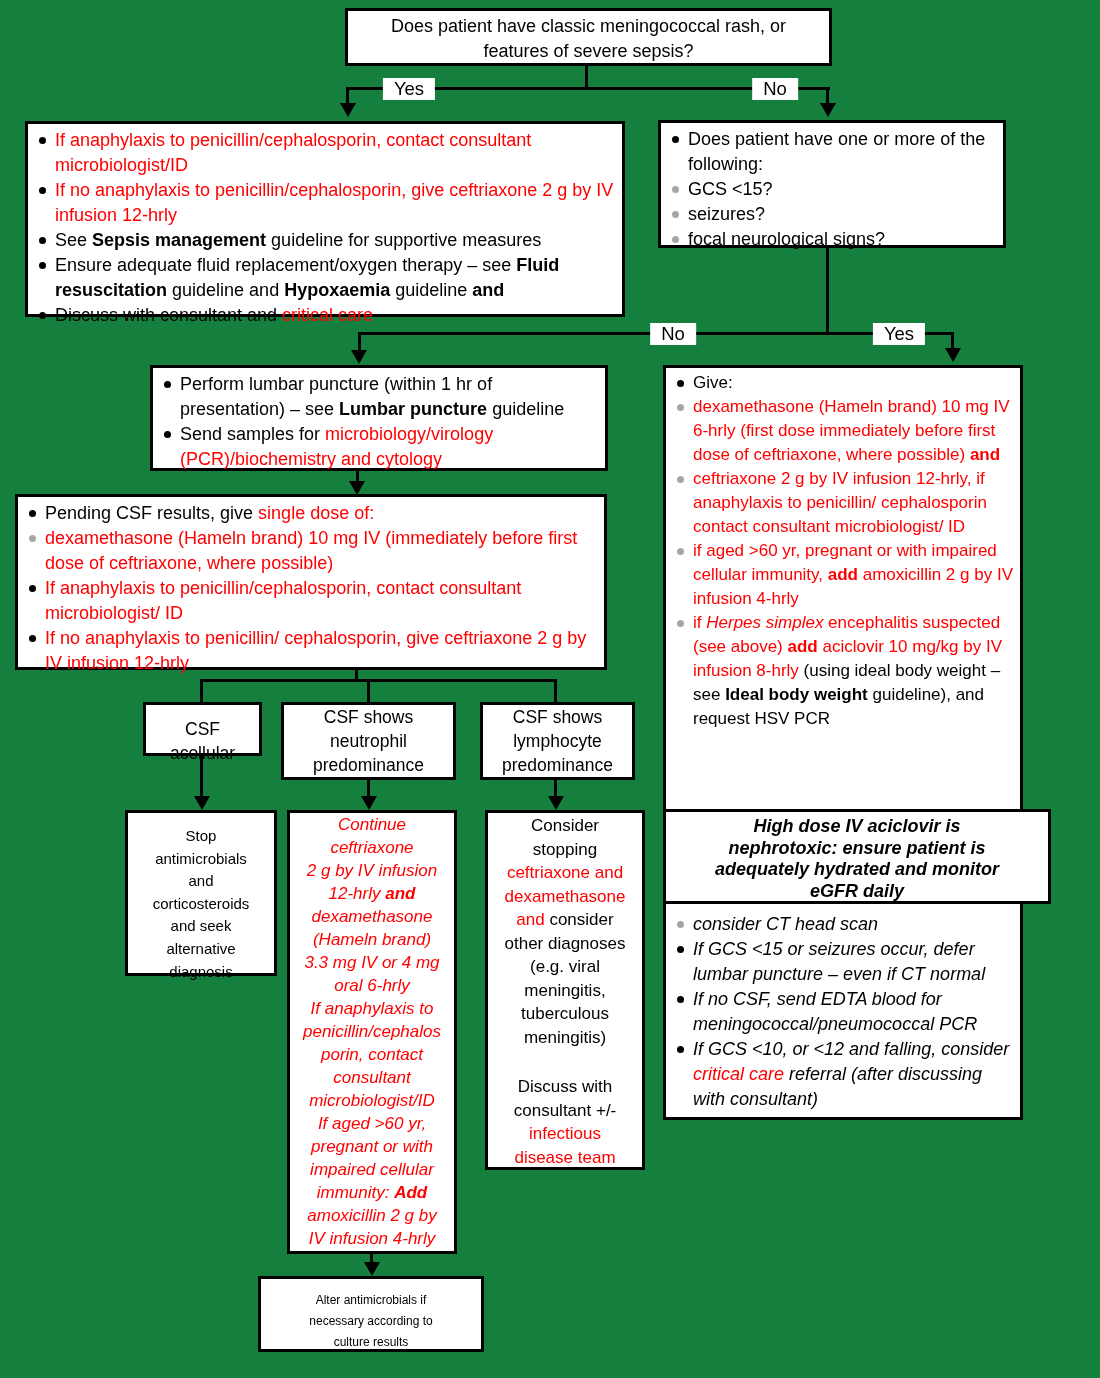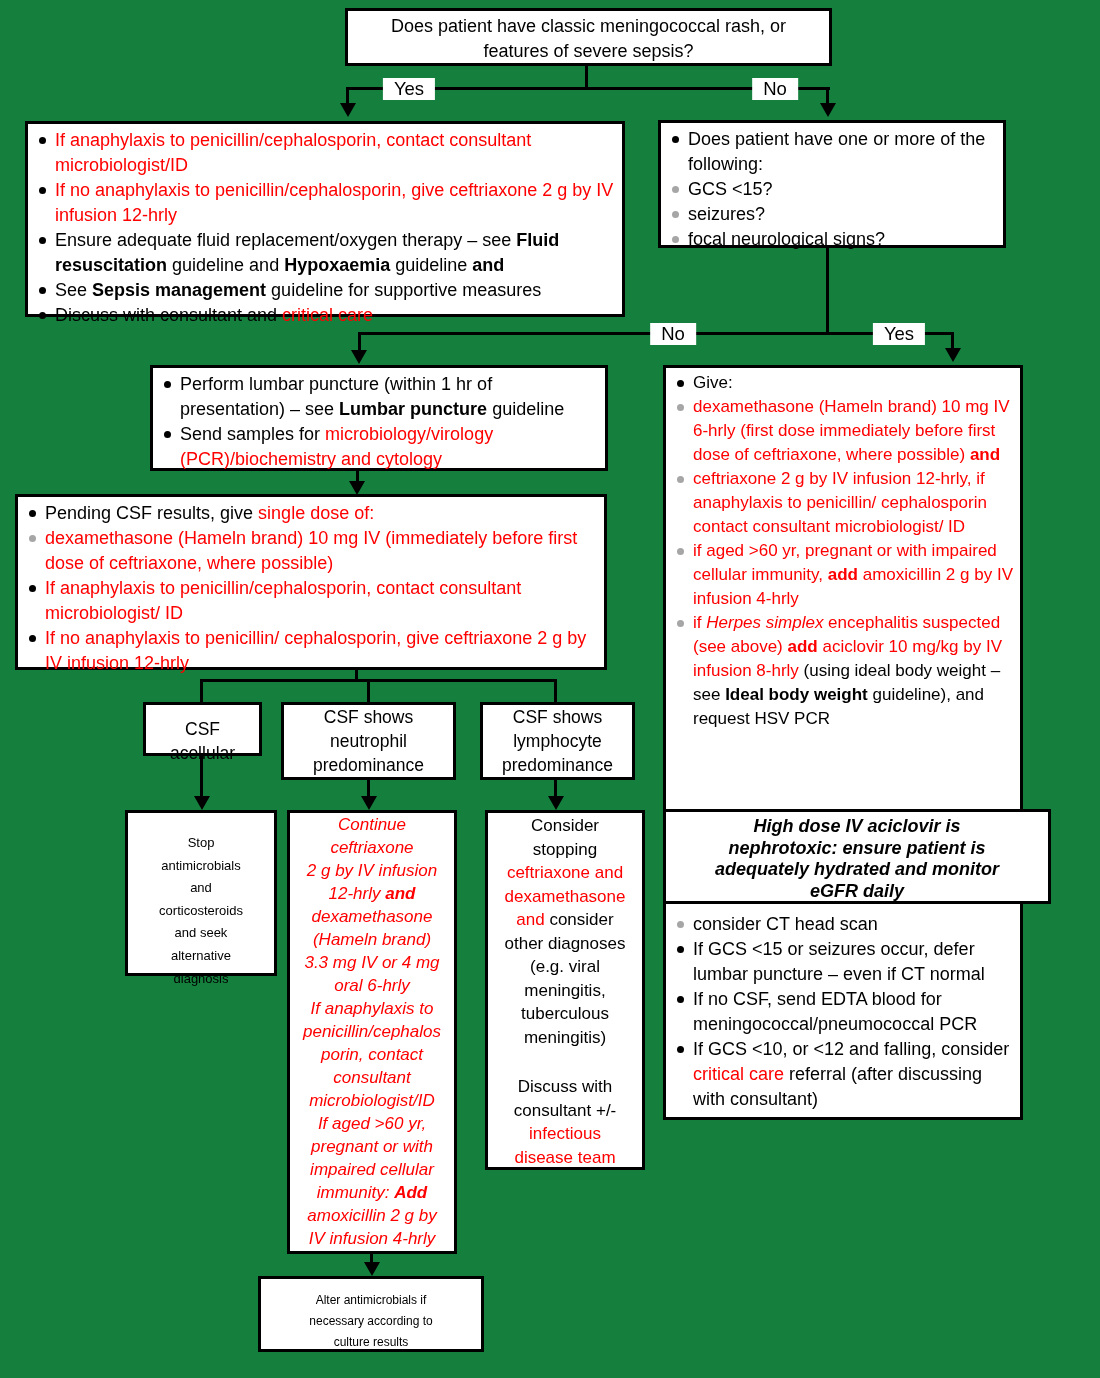--- a/index.html
+++ b/index.html
@@ -44,25 +44,25 @@
         <div class="li">
           <span class="dot black"></span>
           <span class="txt"><span class="red">If anaphylaxis to penicillin/cephalosporin, contact consultant microbiologist/ID</span></span>
         </div>
         <div class="li">
           <span class="dot black"></span>
           <span class="txt"><span class="red">If no anaphylaxis to penicillin/cephalosporin, give ceftriaxone 2 g by IV infusion 12-hrly</span></span>
         </div>
         <div class="li">
           <span class="dot black"></span>
+          <span class="txt"><span>See </span><span class="b">Sepsis management</span><span> guideline for supportive measures</span></span>
+        </div>
+        <div class="li">
+          <span class="dot black"></span>
           <span class="txt"><span>Ensure adequate fluid replacement/oxygen therapy – see </span><span class="b">Fluid resuscitation</span><span> guideline and </span><span class="b">Hypoxaemia</span><span> guideline </span><span class="b">and</span></span>
-        </div>
-        <div class="li">
-          <span class="dot black"></span>
-          <span class="txt"><span>See </span><span class="b">Sepsis management</span><span> guideline for supportive measures</span></span>
         </div>
         <div class="li">
           <span class="dot black"></span>
           <span class="txt"><span>Discuss with consultant and </span><span class="red">critical care</span></span>
         </div>
       </div>
   </div>
 
   <div class="box" style="left:658px;top:120px;width:348px;height:128px;">
     <div class="bullets">
@@ -157,21 +157,21 @@
   </div>
 
   <div class="box" style="left:663px;top:809px;width:388px;height:95px;">
     <div class="center b i" style="font-size:18px;line-height:21.5px;padding-top:4px;">High dose IV aciclovir is
 nephrotoxic: ensure patient is
 adequately hydrated and monitor
 eGFR daily</div>
   </div>
 
   <div class="box" style="left:663px;top:901px;width:360px;height:219px;">
-    <div class="bullets" style="padding-top:8px;">
+    <div class="bullets" style="padding-top:8px;font-style:italic;">
         <div class="li">
           <span class="dot gray"></span>
           <span class="txt"><span>consider CT head scan</span></span>
         </div>
         <div class="li">
           <span class="dot black"></span>
           <span class="txt"><span>If GCS &lt;15 or seizures occur, defer lumbar puncture – even if CT normal</span></span>
         </div>
         <div class="li">
           <span class="dot black"></span>
@@ -206,21 +206,21 @@
   </div>
 
   <div class="vline" style="left:200px;top:756px;width:3px;height:42px;"></div>
   <div class="ah" style="left:194px;top:796px;"></div>
   <div class="vline" style="left:367px;top:780px;width:3px;height:18px;"></div>
   <div class="ah" style="left:361px;top:796px;"></div>
   <div class="vline" style="left:554px;top:780px;width:3px;height:18px;"></div>
   <div class="ah" style="left:548px;top:796px;"></div>
 
   <div class="box" style="left:125px;top:810px;width:152px;height:166px;">
-    <div class="center" style="font-size:13px;line-height:22.6px;padding-top:12px;margin-top:7px;">Stop
+    <div class="center" style="font-size:15px;line-height:22.6px;padding-top:12px;">Stop
 antimicrobials
 and
 corticosteroids
 and seek
 alternative
 diagnosis</div>
   </div>
 
   <div class="box" style="left:287px;top:810px;width:170px;height:444px;">
     <div class="center" style="font-size:17px;line-height:23px;padding-top:0;font-style:italic;"><span class="red">Continue

